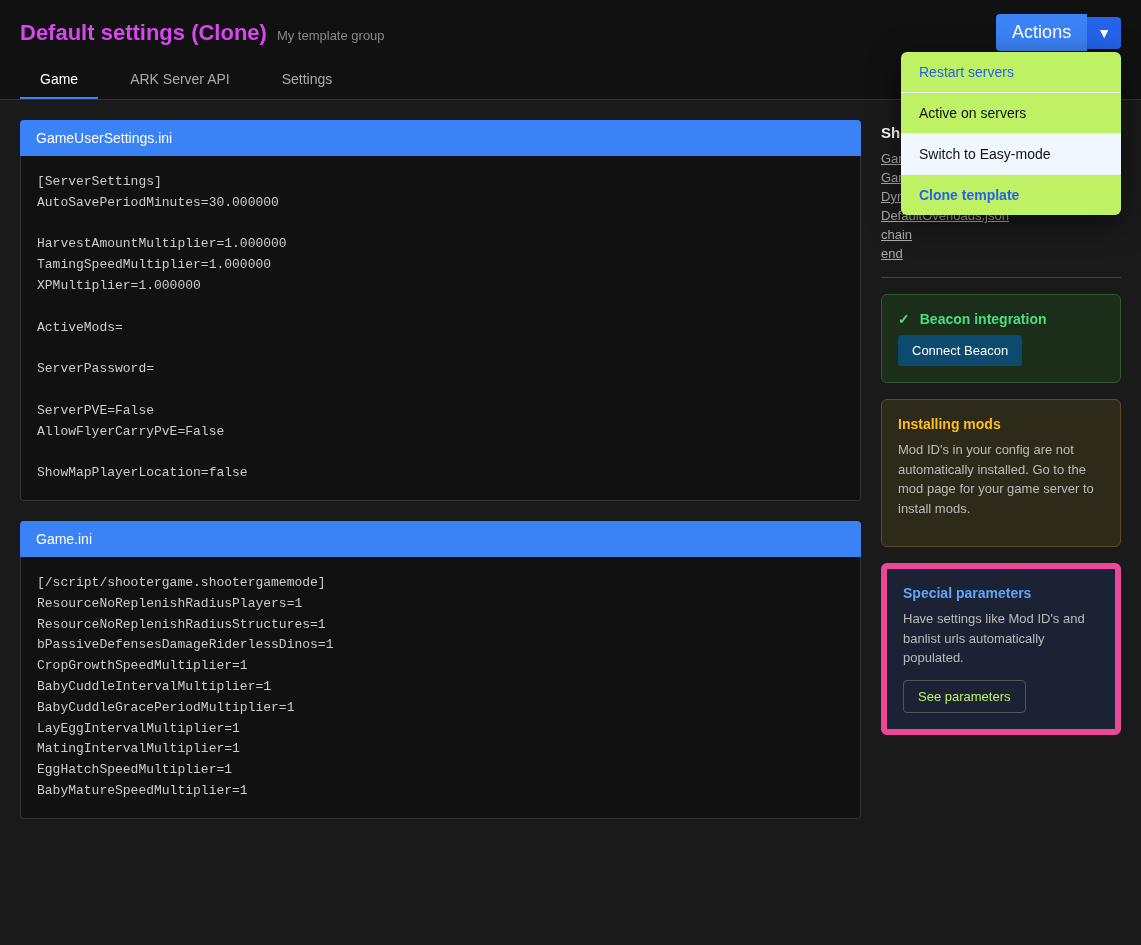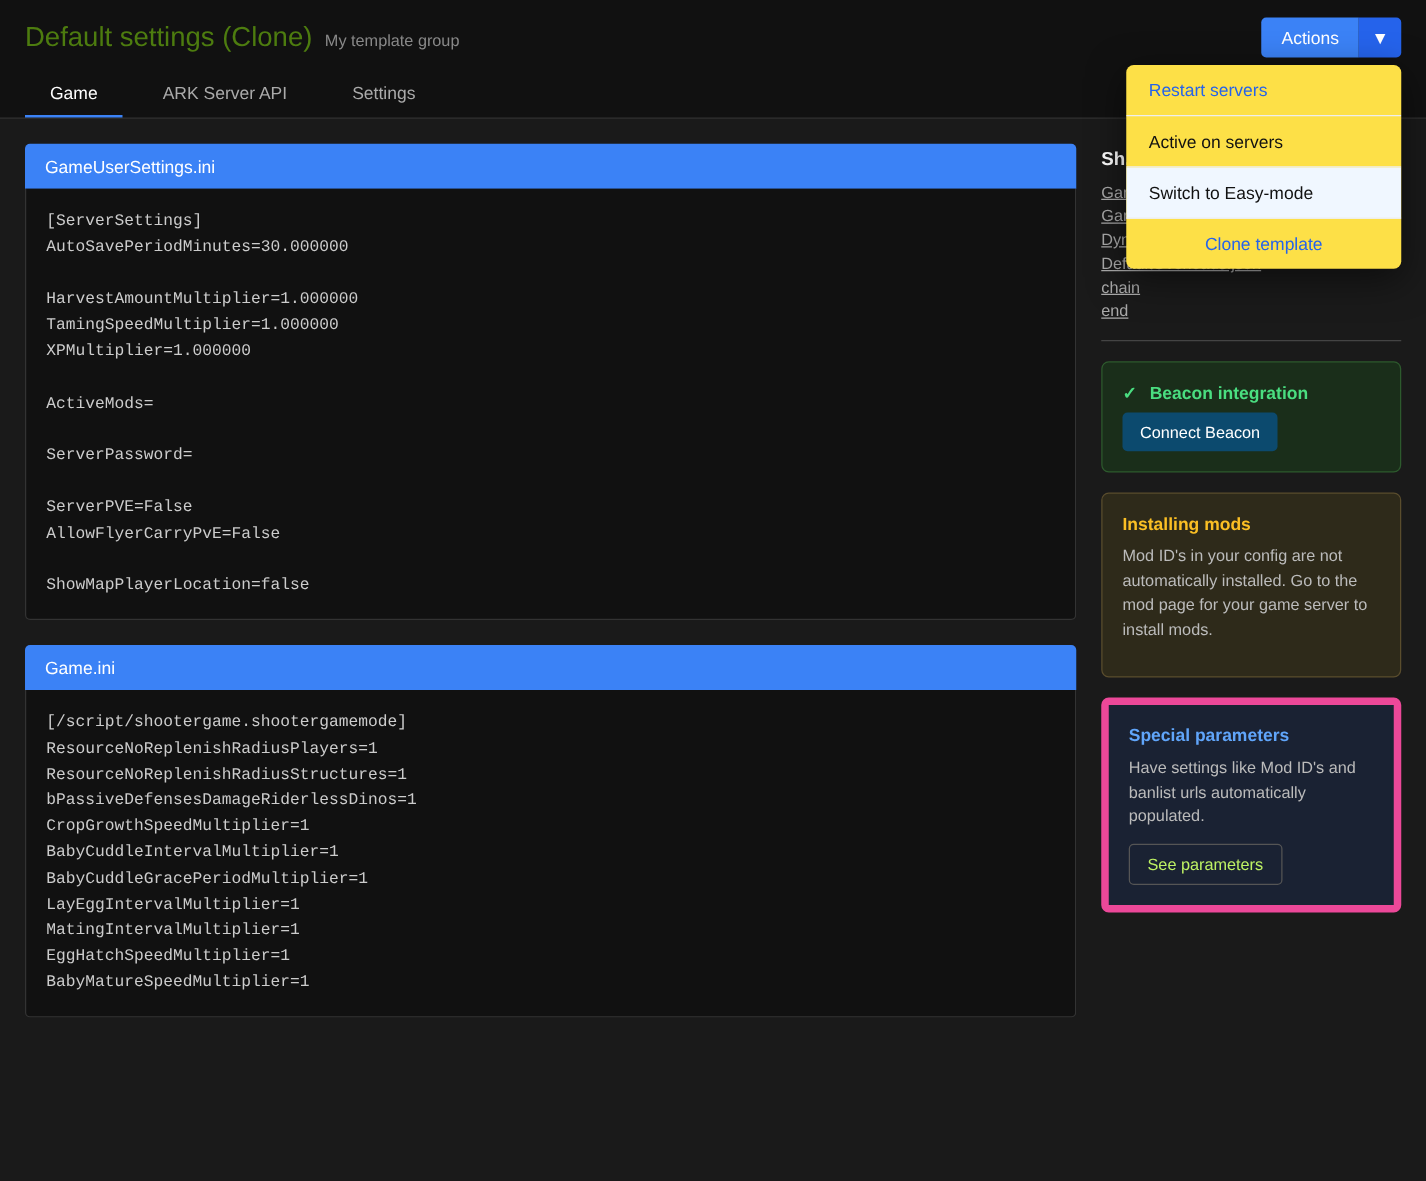--- a/index.html
+++ b/index.html
@@ -17,35 +17,35 @@
       position: relative;
     }
     .header-top {
       display: flex;
       align-items: center;
       justify-content: space-between;
       margin-bottom: 10px;
     }
     .page-title {
       font-size: 22px;
-      font-weight: 400;
-      color: #4d7c0f;
+      font-weight: 700;
+      color: #d946ef;
     }
     .header-actions {
       display: flex;
       align-items: center;
       gap: 0;
     }
     .btn-primary {
       background: #3b82f6;
       color: #fff;
       border: none;
       padding: 8px 16px;
       cursor: pointer;
-      font-size: 14px;
+      font-size: 18px;
       border-radius: 4px 0 0 4px;
     }
     .btn-primary-caret {
       background: #2563eb;
       color: #fff;
       border: none;
       padding: 8px 10px;
       cursor: pointer;
       font-size: 14px;
       border-radius: 0 4px 4px 0;
@@ -177,36 +177,36 @@
       border: 1px solid #555;
       padding: 8px 14px;
       border-radius: 4px;
       cursor: pointer;
       font-size: 13px;
     }
     .dropdown-menu {
       position: absolute;
       top: 52px;
       right: 20px;
-      background: #fde047;
+      background: #bef264;
       color: #111;
       border-radius: 6px;
       box-shadow: 0 8px 30px rgba(0,0,0,0.5);
       z-index: 20;
       min-width: 220px;
       overflow: hidden;
     }
     .dropdown-item {
       padding: 12px 18px;
       cursor: pointer;
       font-size: 14px;
       border-bottom: 1px solid #eee;
     }
     .dropdown-item:last-child { border-bottom: none; }
-    .dropdown-item.blue { color: #2563eb; font-weight: 400; text-align: center; }
+    .dropdown-item.blue { color: #2563eb; font-weight: 700; }
     .dropdown-item.red { color: #dc2626; font-weight: 500; }
     .dropdown-item.switch {
       background: #f0f7ff;
       font-weight: 500;
     }
     .dropdown-item.restart { color: #2563eb; font-weight: 500; }
     .checkmark-icon { color: #4ade80; margin-right: 4px; }
   </style>
 </head>
 <body>

